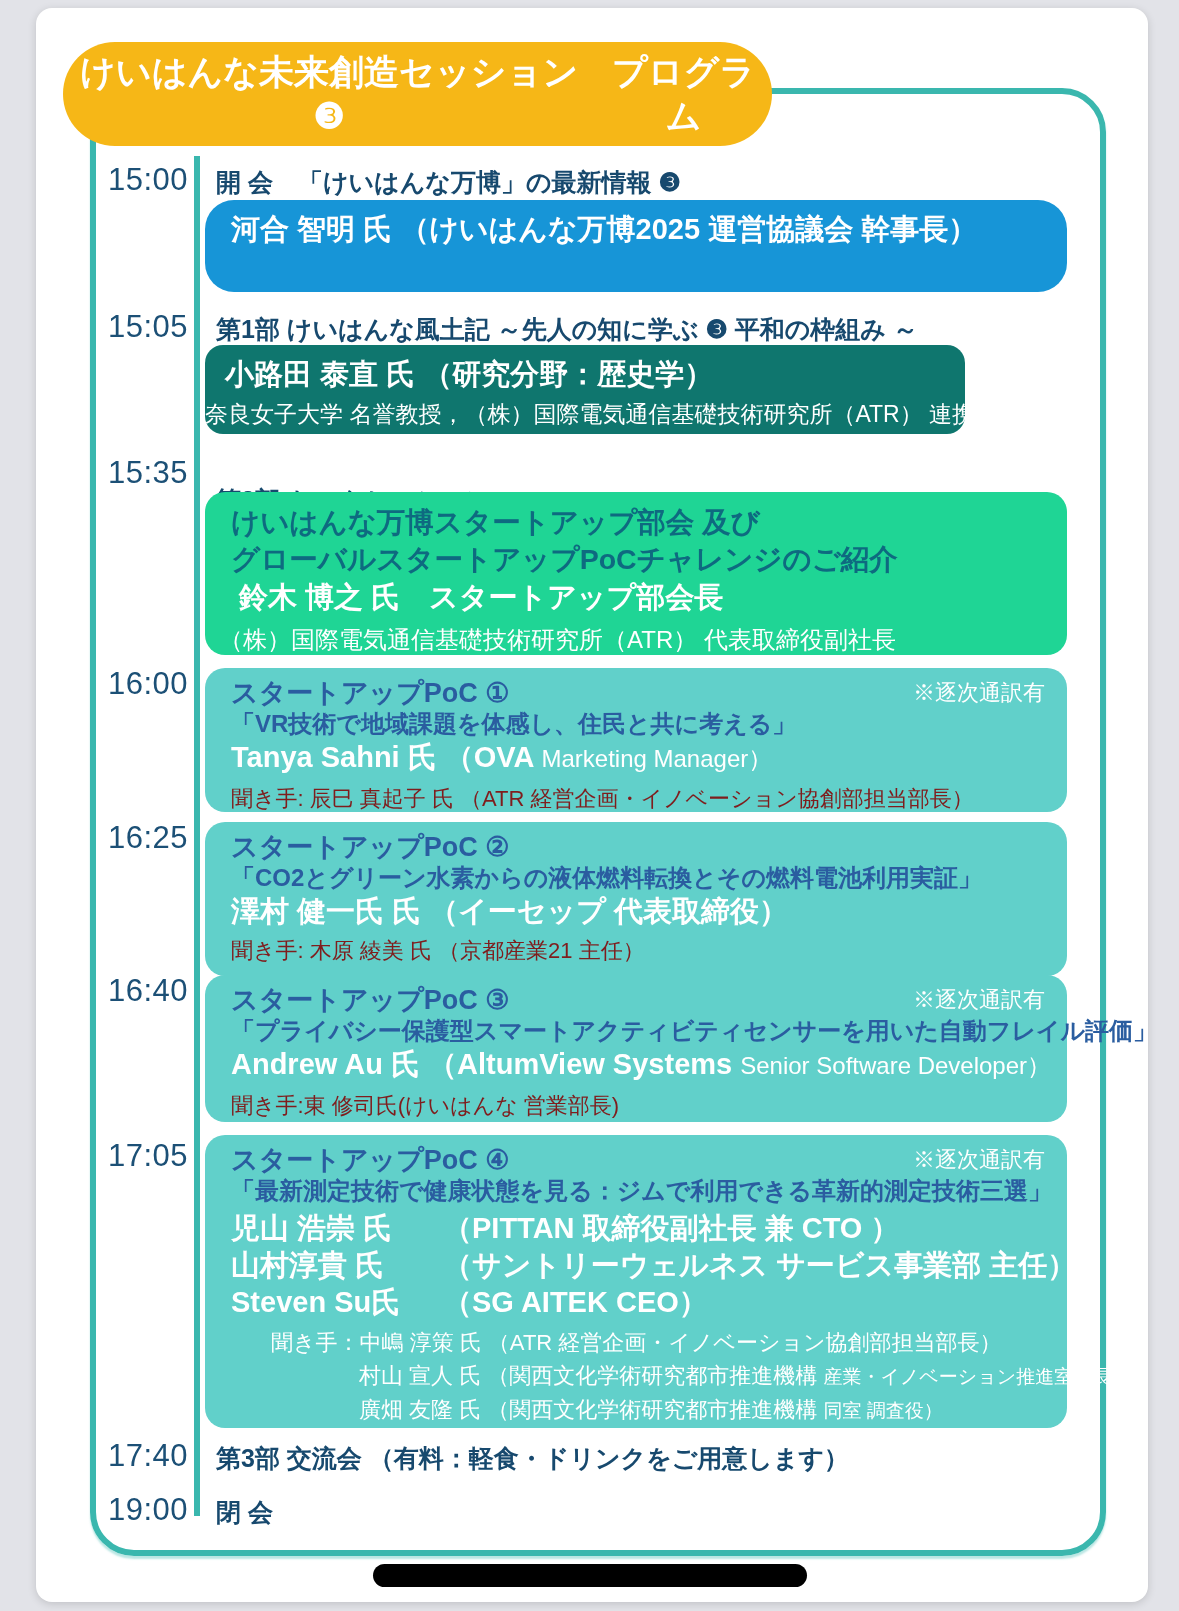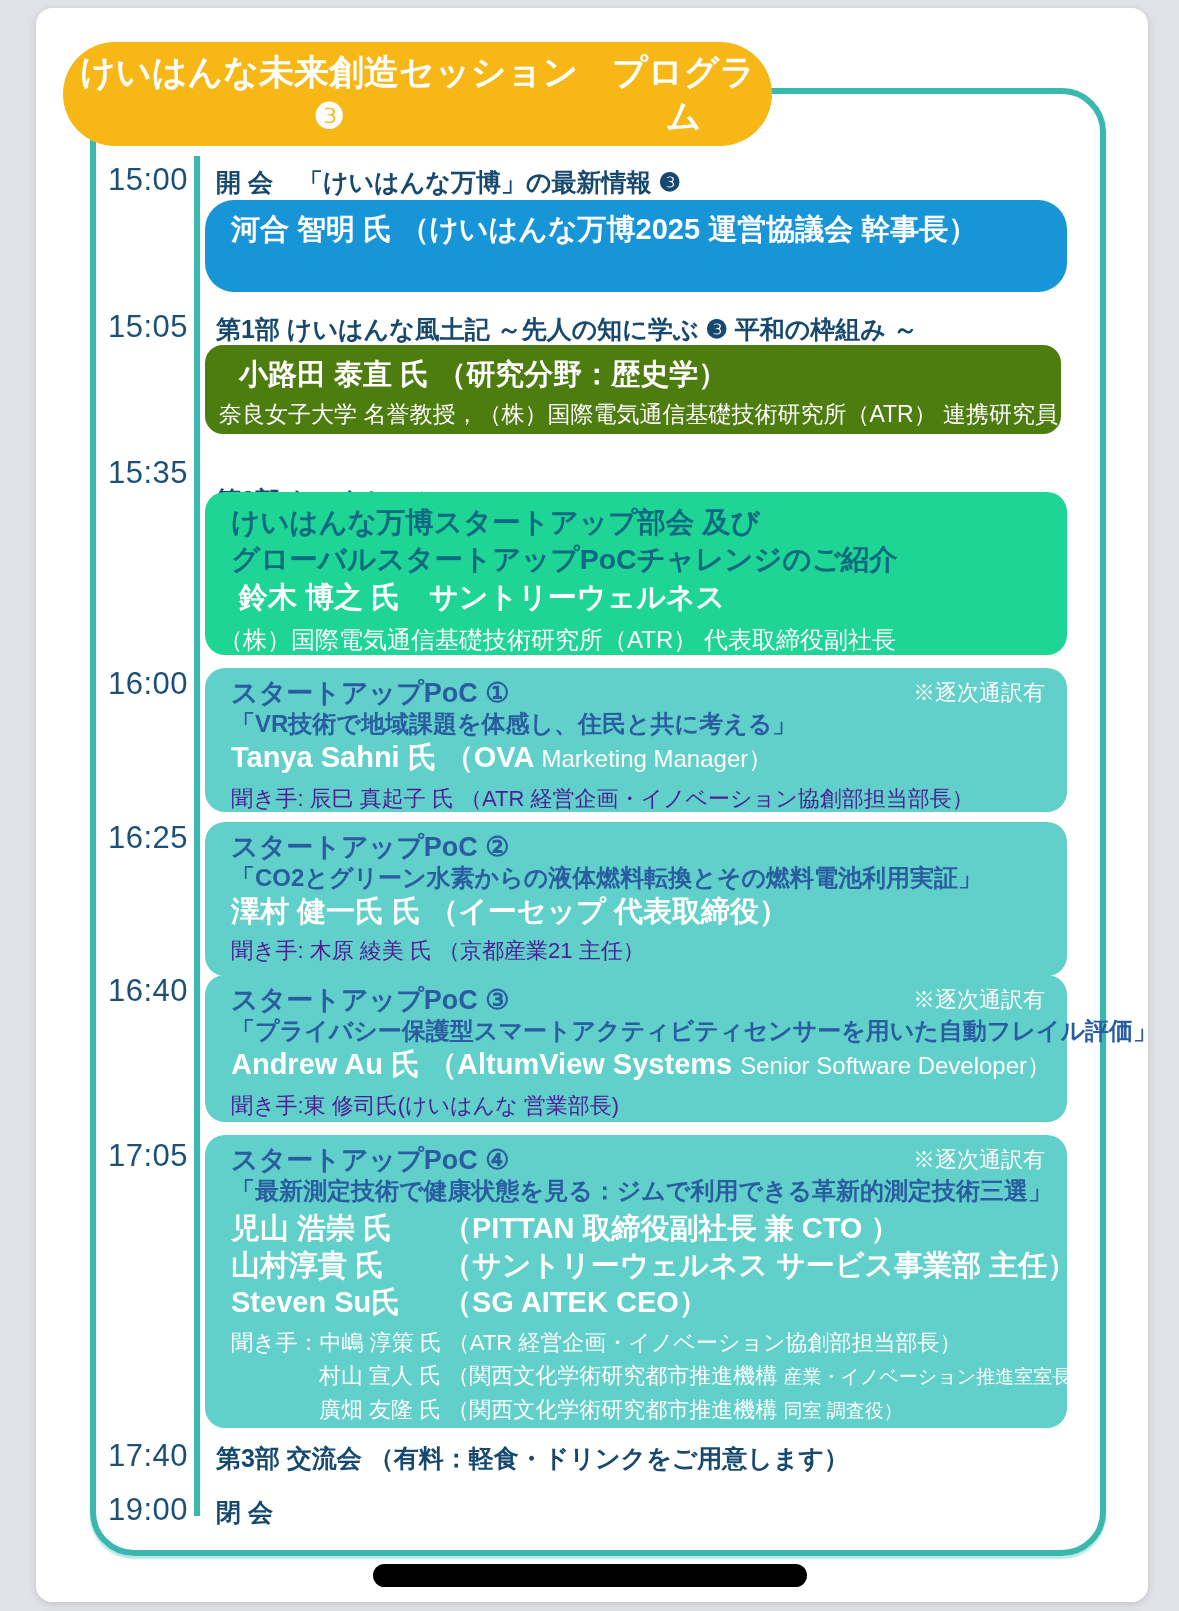--- a/index.html
+++ b/index.html
@@ -38,55 +38,55 @@
   .box { position:absolute; left:205px; box-sizing:border-box; color:#ffffff; }
 
   .box-blue {
     top:200px; width:862px; height:92px; background:#1795d7; border-radius:29px;
     padding:12px 18px 8px 26px;
   }
   .box-blue .l1 { font-size:29px; font-weight:bold; line-height:34px; white-space:nowrap; }
   .box-blue .l2 { font-size:22.5px; line-height:26px; margin-top:12px; white-space:nowrap; }
 
   .box-orange {
-    top:345px; width:856px; height:89px; background:#4d7c0f; border-radius:18px;
-    padding:12px 6px 0 14px;
+    top:345px; width:760px; height:89px; background:#0f766e; border-radius:18px;
+    padding:12px 6px 0 0;
   }
   .box-orange .l1 { font-size:29px; font-weight:bold; line-height:34px; padding-left:20px; white-space:nowrap; }
   .box-orange .l2 { font-size:23px; line-height:27px; margin-top:10px; white-space:nowrap; }
 
   .box-green {
     top:492px; width:862px; height:163px; background:#1fd595; border-radius:20px;
     padding:12px 10px 0 14px;
   }
   .box-green .gl1, .box-green .gl2 {
     color:#0e6a80; font-weight:bold; font-size:28.5px; line-height:37px; padding-left:12px; white-space:nowrap;
   }
   .box-green .gl3 { color:#ffffff; font-weight:bold; font-size:29px; line-height:38px; padding-left:20px; white-space:nowrap; }
   .box-green .gl4 { color:#ffffff; font-size:24px; line-height:31px; margin-top:8px; white-space:nowrap; }
 
   .box-teal { width:862px; background:#61d0ca; border-radius:20px; padding:8px 20px 0 26px; }
   .box-teal .note { position:absolute; right:22px; top:10px; color:#ffffff; font-size:22px; }
   .box-teal .plabel { color:#2a5da0; font-weight:bold; font-size:27px; line-height:34px; }
   .box-teal .ptitle { color:#2a5da0; font-weight:bold; font-size:24px; line-height:28px; white-space:nowrap; }
   .box-teal .pspeaker { color:#ffffff; font-weight:bold; font-size:29px; line-height:38px; white-space:nowrap; }
   .box-teal .pspeaker .sub { font-weight:normal; font-size:24px; }
-  .box-teal .pint { color:#4c1d95; font-size:22px; line-height:26px; margin-top:8px; white-space:nowrap; }
+  .box-teal .pint { color:#7f1d1d; font-size:22px; line-height:26px; margin-top:8px; white-space:nowrap; }
 
   #poc1 { top:668px; height:144px; }
   #poc2 { top:822px; height:154px; }
   #poc3 { top:975px; height:147px; }
   #poc4 { top:1135px; height:293px; }
   #poc4 .ptitle { margin-bottom:5px; }
   .nrow { display:flex; color:#ffffff; font-weight:bold; font-size:29px; line-height:37px; white-space:nowrap; }
   .nrow .nname { width:212px; flex:none; }
   .irow { color:#ffffff; font-size:22px; line-height:33px; white-space:nowrap; }
   .irow.indent { padding-left:88px; }
   .irow .small { font-size:19px; }
-  #poc4 .iblock { margin-top:5px; }
+  #poc4 .iblock { margin-top:5px;margin-left:40px; }
 
   .homebar {
     position:absolute; left:373px; top:1564px; width:434px; height:23px;
     background:#000000; border-radius:12px;
   }
 </style>
 </head>
 <body>
 
 <div class="stage">
@@ -122,21 +122,21 @@
   </div>
 
   <div class="box box-orange">
     <div class="l1">小路田 泰直 氏 （研究分野：歴史学）</div>
     <div class="l2">奈良女子大学 名誉教授，（株）国際電気通信基礎技術研究所（ATR） 連携研究員</div>
   </div>
 
   <div class="box box-green">
     <div class="gl1">けいはんな万博スタートアップ部会 及び</div>
     <div class="gl2">グローバルスタートアップPoCチャレンジのご紹介</div>
-    <div class="gl3">鈴木 博之 氏　サントリーウェルネス</div>
+    <div class="gl3">鈴木 博之 氏　スタートアップ部会長</div>
     <div class="gl4">（株）国際電気通信基礎技術研究所（ATR） 代表取締役副社長</div>
   </div>
 
   <div class="box box-teal" id="poc1">
     <div class="note">※逐次通訳有</div>
     <div class="plabel">スタートアップPoC ①</div>
     <div class="ptitle">「VR技術で地域課題を体感し、住民と共に考える」</div>
     <div class="pspeaker"><span>Tanya Sahni 氏 （OVA </span><span class="sub">Marketing Manager）</span></div>
     <div class="pint">聞き手: 辰巳 真起子 氏 （ATR 経営企画・イノベーション協創部担当部長）</div>
   </div>

